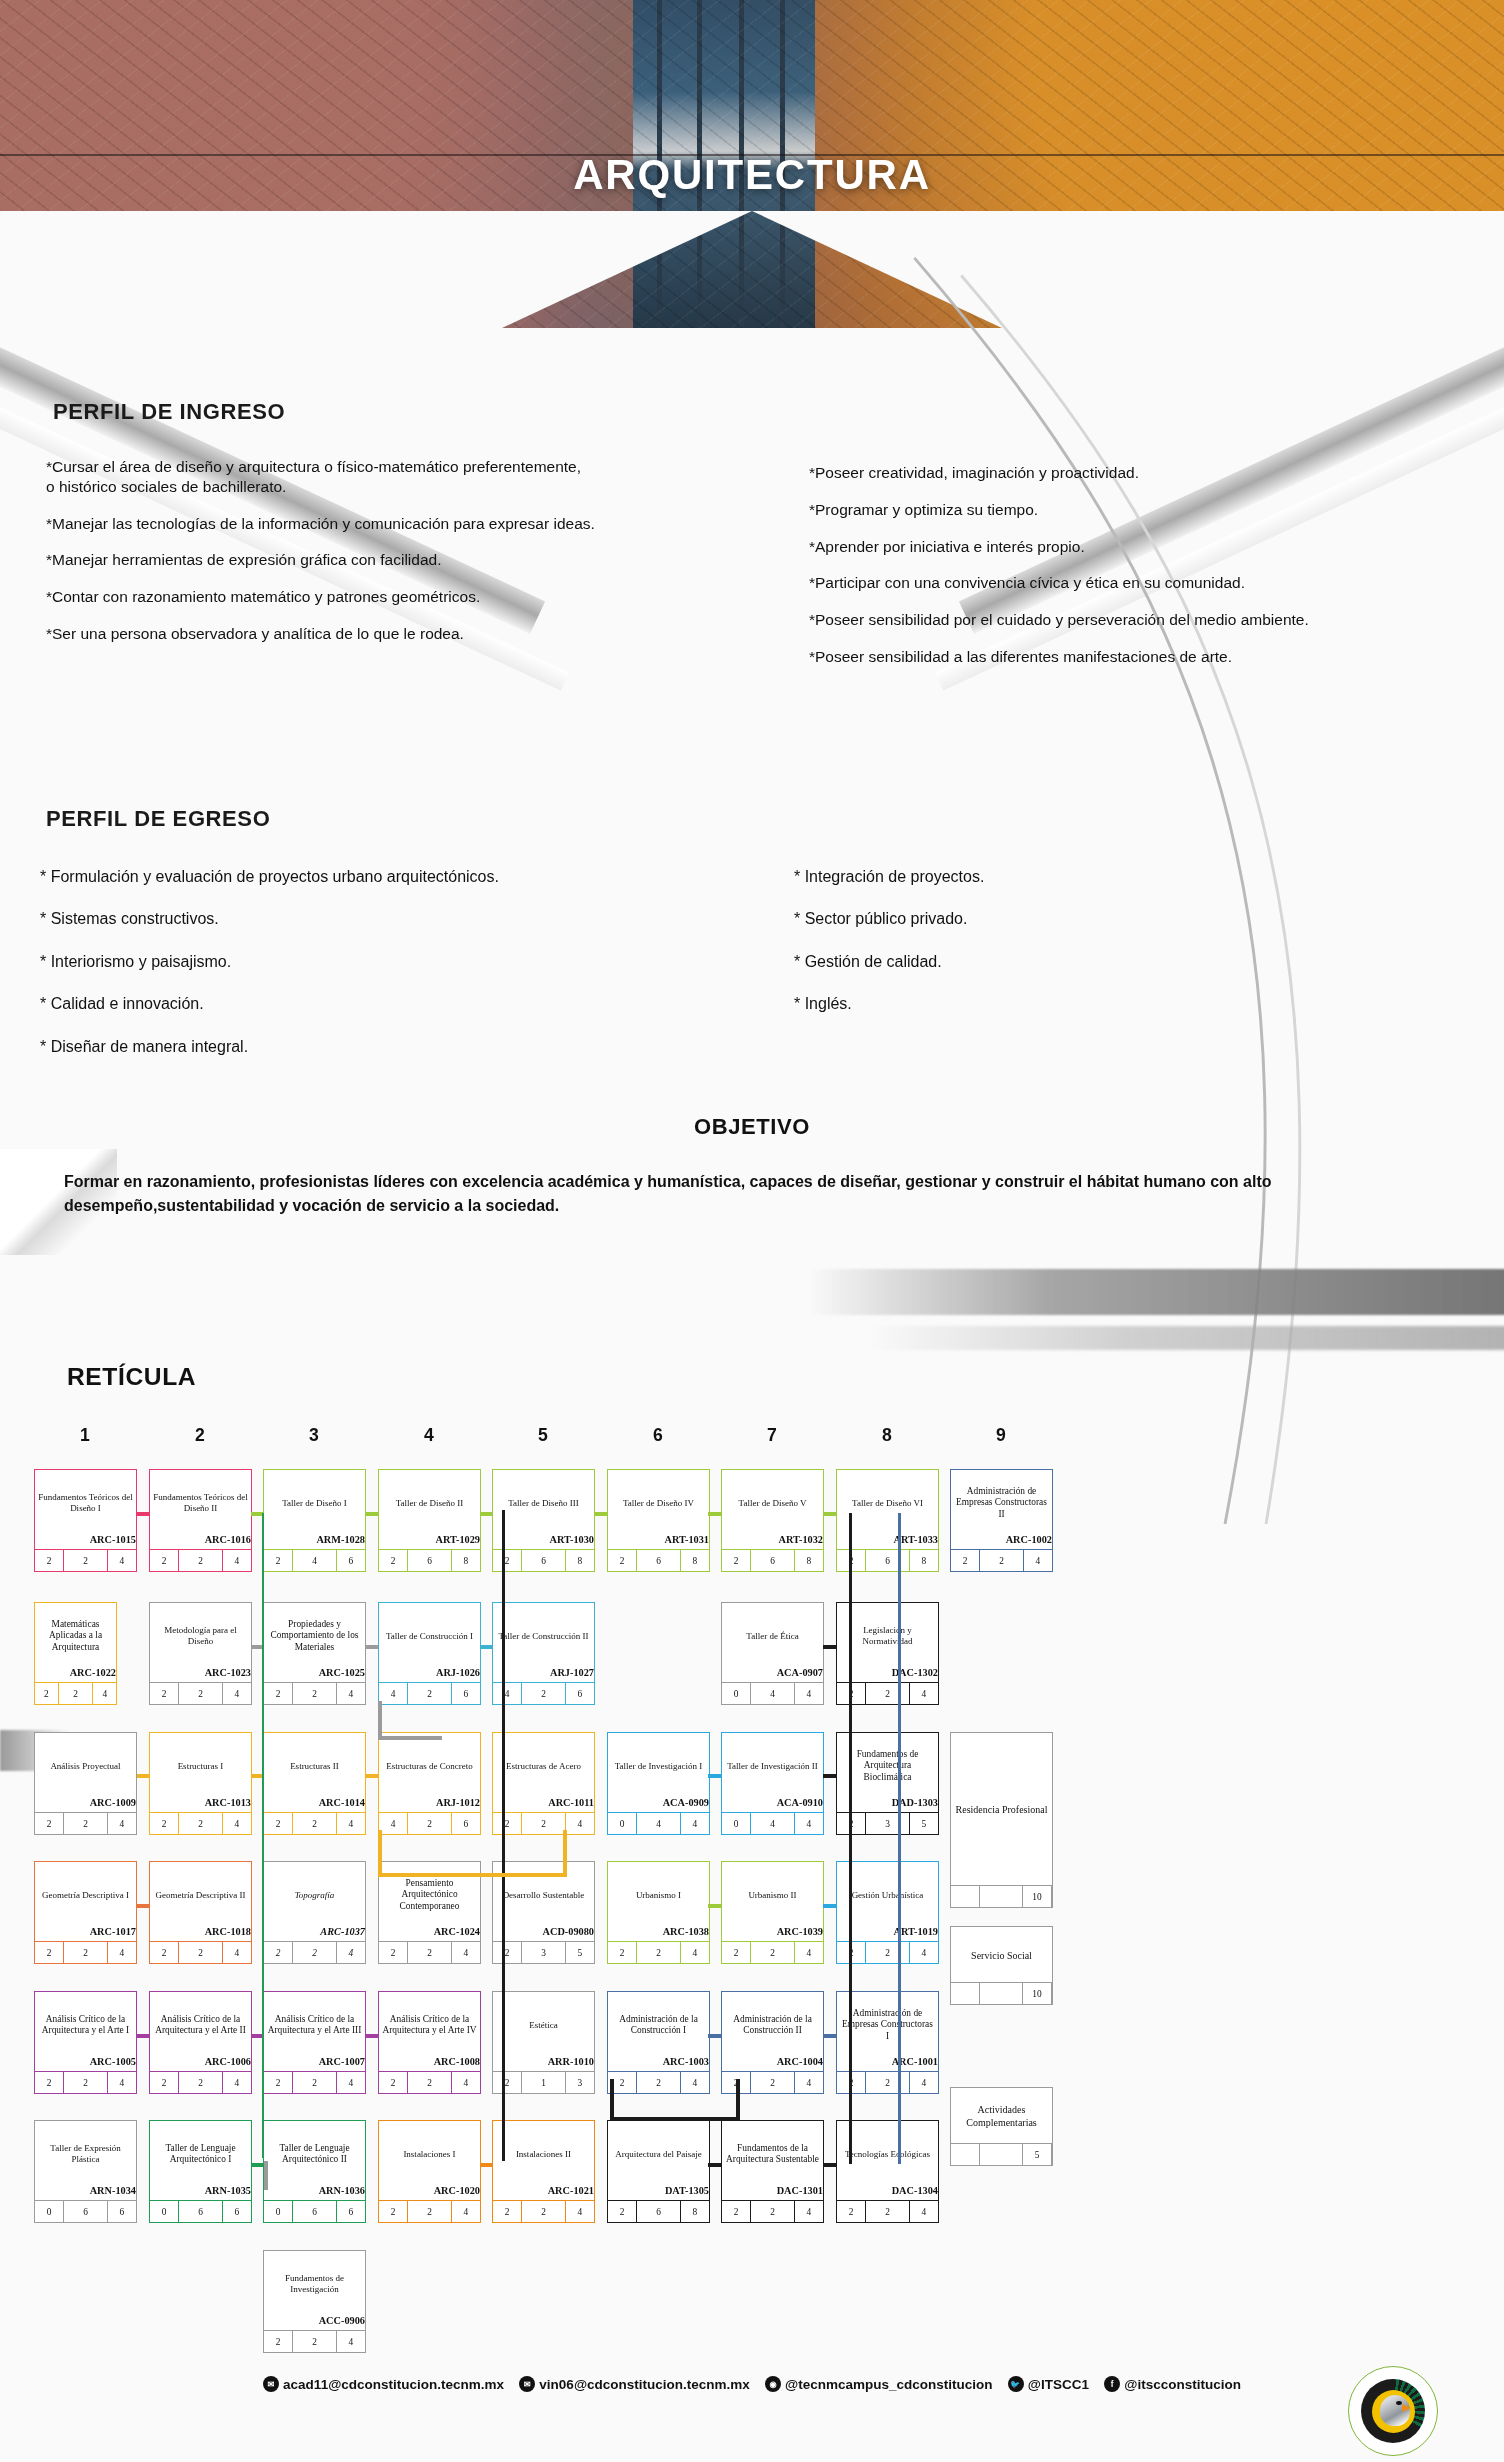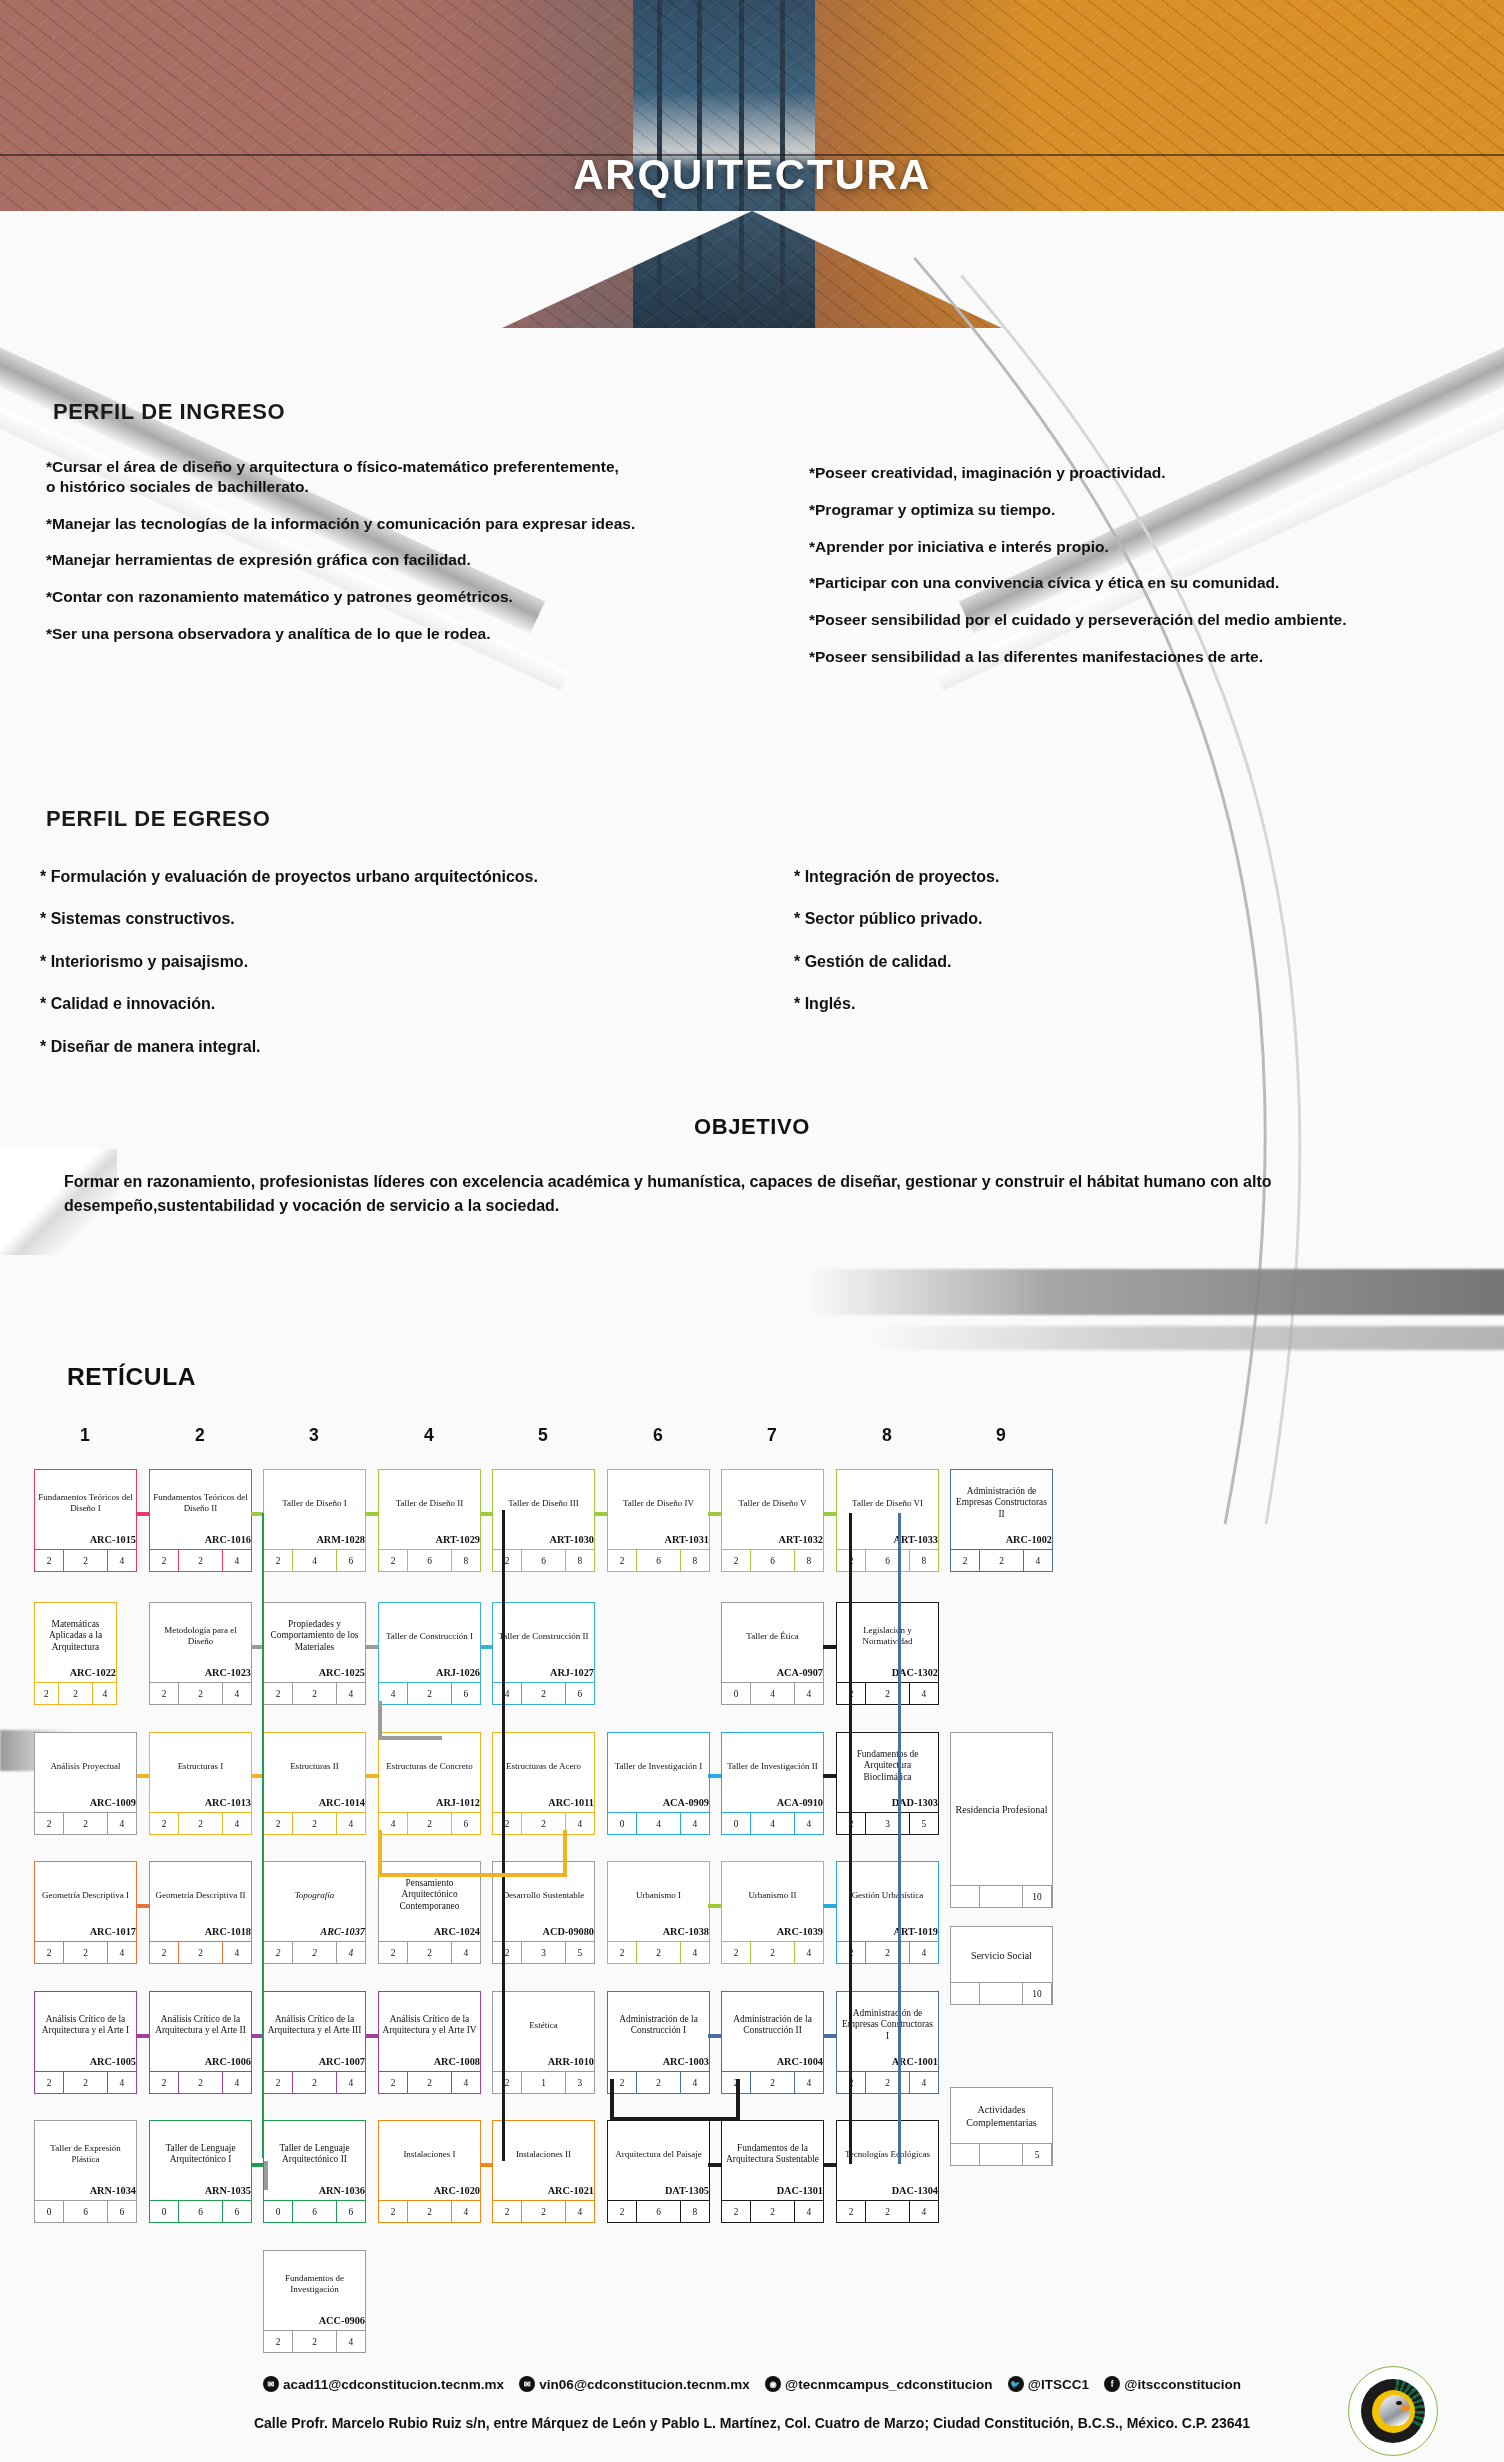--- a/index.html
+++ b/index.html
@@ -57,21 +57,21 @@
     background:linear-gradient(90deg,rgba(200,200,200,0) 0%,rgba(180,180,180,.6) 40%,rgba(160,160,160,.8) 100%);
     filter:blur(1.8px);}
   .ribbon.r3{left:0px;top:1730px;width:70px;height:41px;
     background:linear-gradient(90deg,rgba(120,120,120,.75),rgba(250,250,250,0));filter:blur(1.2px);}
   .ribbon.r4{left:0px;top:1149px;width:117px;height:106px;
     background:linear-gradient(135deg,rgba(255,255,255,1) 45%,rgba(215,215,215,.9) 55%,rgba(250,250,250,0) 75%);}
 
   
   .sec-title{position:absolute;font-size:22px;font-weight:bold;color:#1a1a1a;letter-spacing:0.6px;}
   .bullets{position:absolute;}
-  .bullets p{margin:0 0 17px 0;font-size:15.5px;line-height:1.28;color:#111;font-weight:700;}
+  .bullets p{margin:0 0 17px 0;font-size:15.5px;line-height:1.28;color:#111;font-weight:400;}
   .bullets.egreso p{margin-bottom:22px;font-size:16px;}
 
   #objetivo-title{position:absolute;left:0;right:0;top:1114px;text-align:center;
     font-size:22px;font-weight:bold;color:#111;letter-spacing:0.6px;}
   #objetivo-body{position:absolute;left:64px;top:1170px;width:1378px;
     font-size:16px;line-height:1.5;color:#111;font-weight:600;}
 
   #reticula-title{position:absolute;left:67px;top:1363px;font-size:24.6px;font-weight:bold;color:#111;letter-spacing:0.6px;}
 
   
@@ -729,21 +729,20 @@
       </div>
       <div class="item">
         <span class="ico">🐦</span>
         <span>@ITSCC1</span>
       </div>
       <div class="item">
         <span class="ico">f</span>
         <span>@itscconstitucion</span>
       </div>
     </div>
-  <div id="address">Calle Profr. Marcelo Rubio Ruiz s/n, entre Márquez de León y Pablo L. Martínez, Col. Cuatro de Marzo; Ciudad Constitución, B.C.S., México. C.P. 23641</div>
 </div>
 <div id="logo">
   <div class="gear">
     <div class="inner">
       <div class="eagle"></div>
         <div class="beak"></div>
         <div class="eye"></div>
     </div>
   </div>
 </div>

